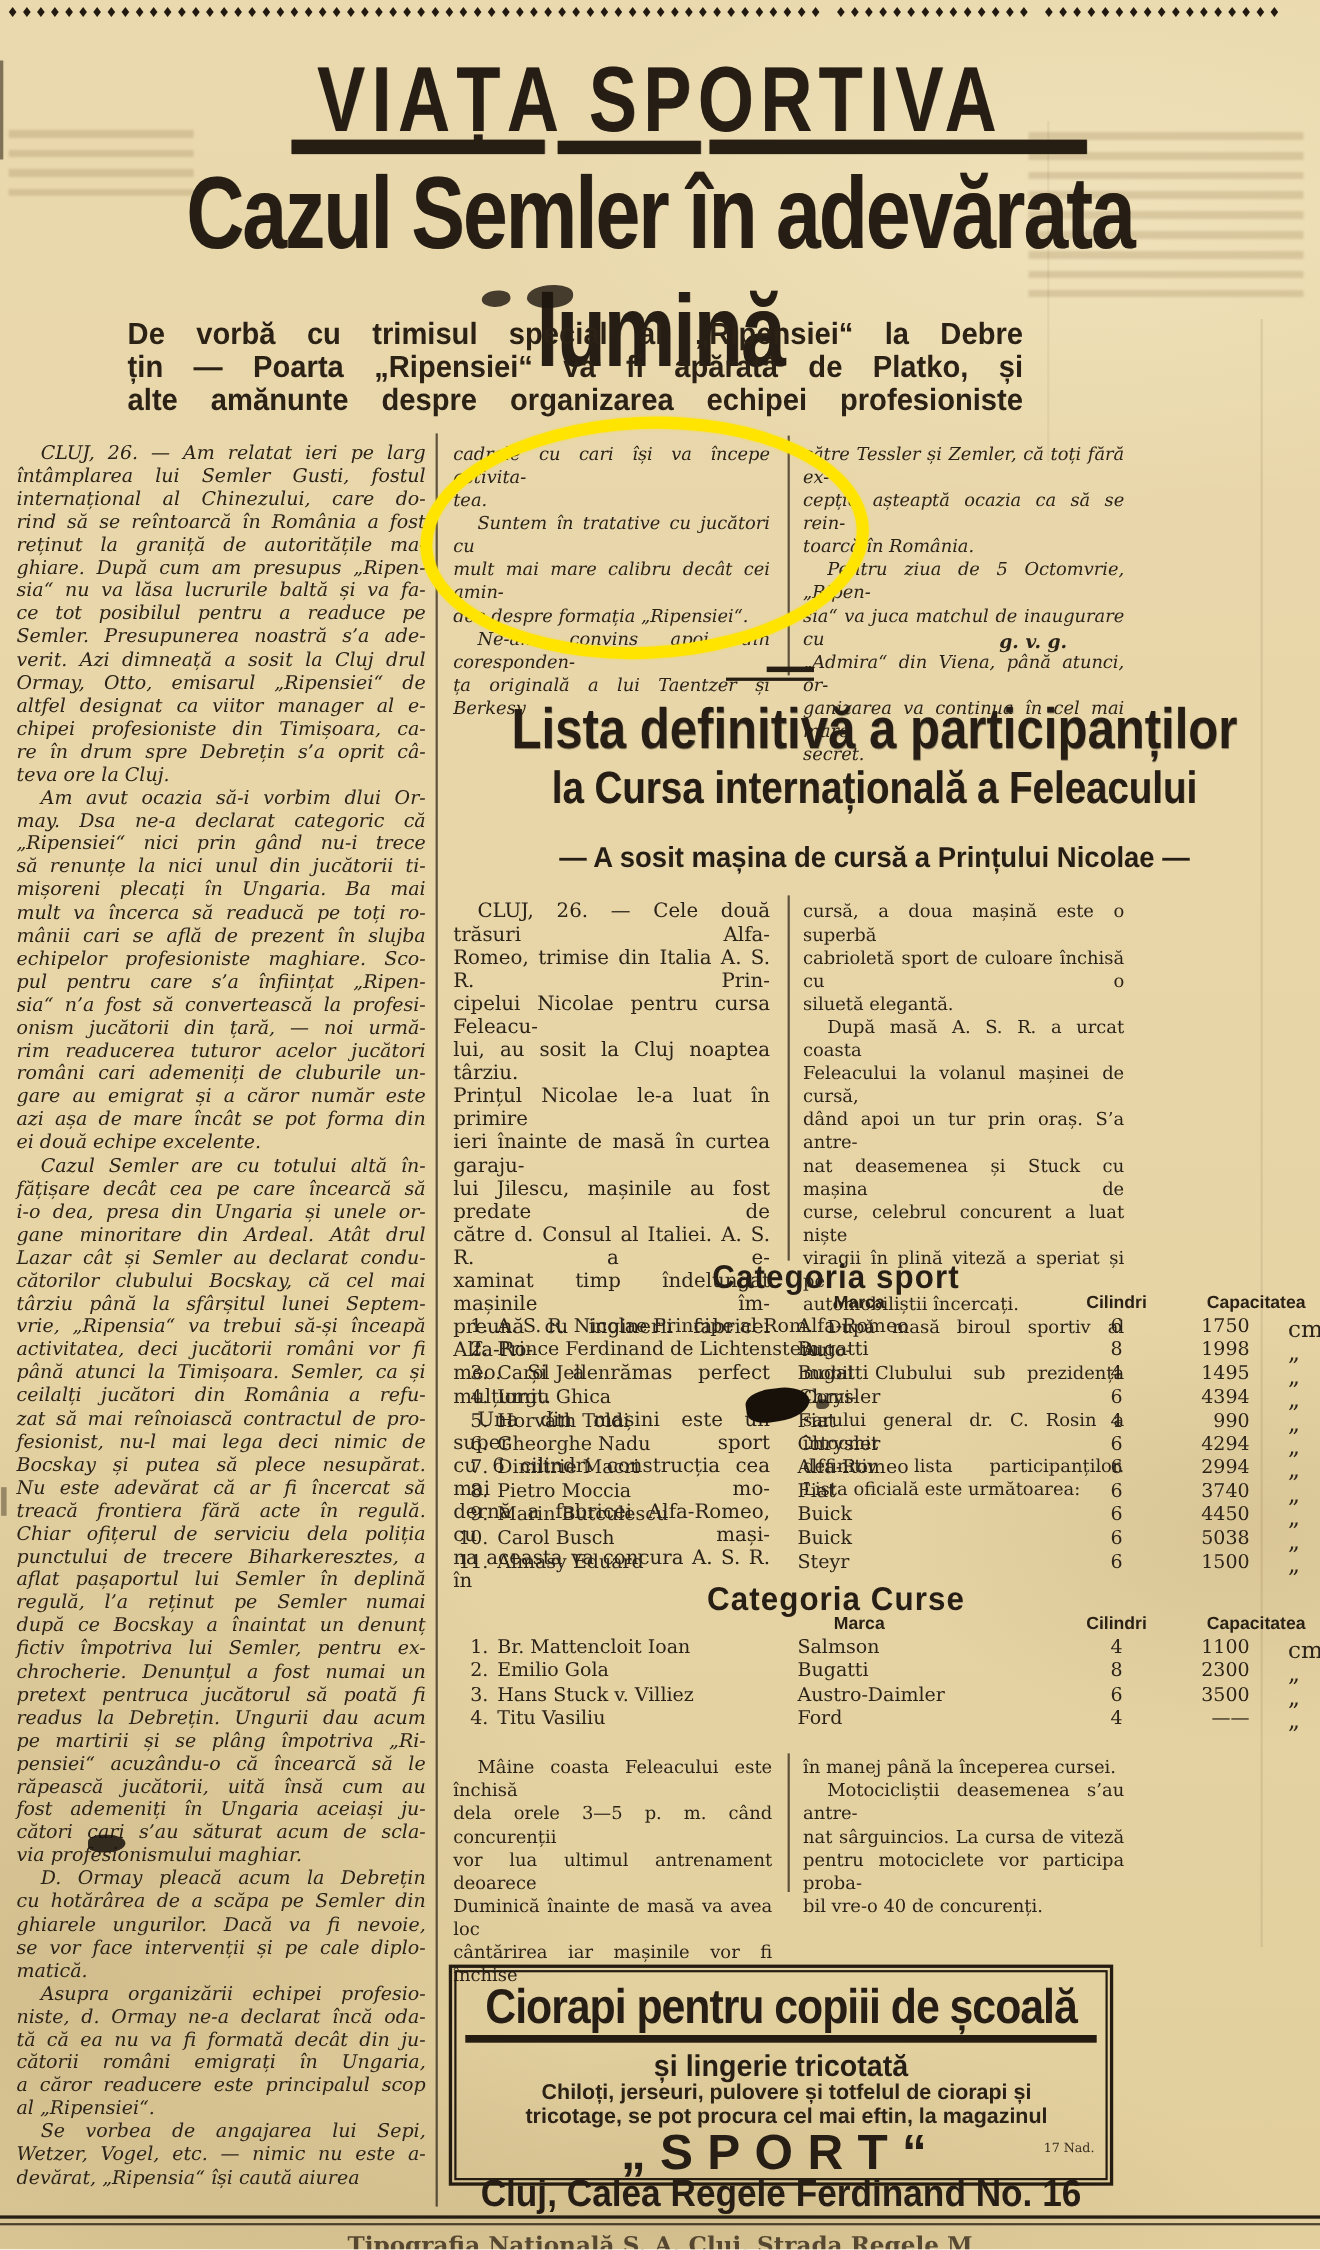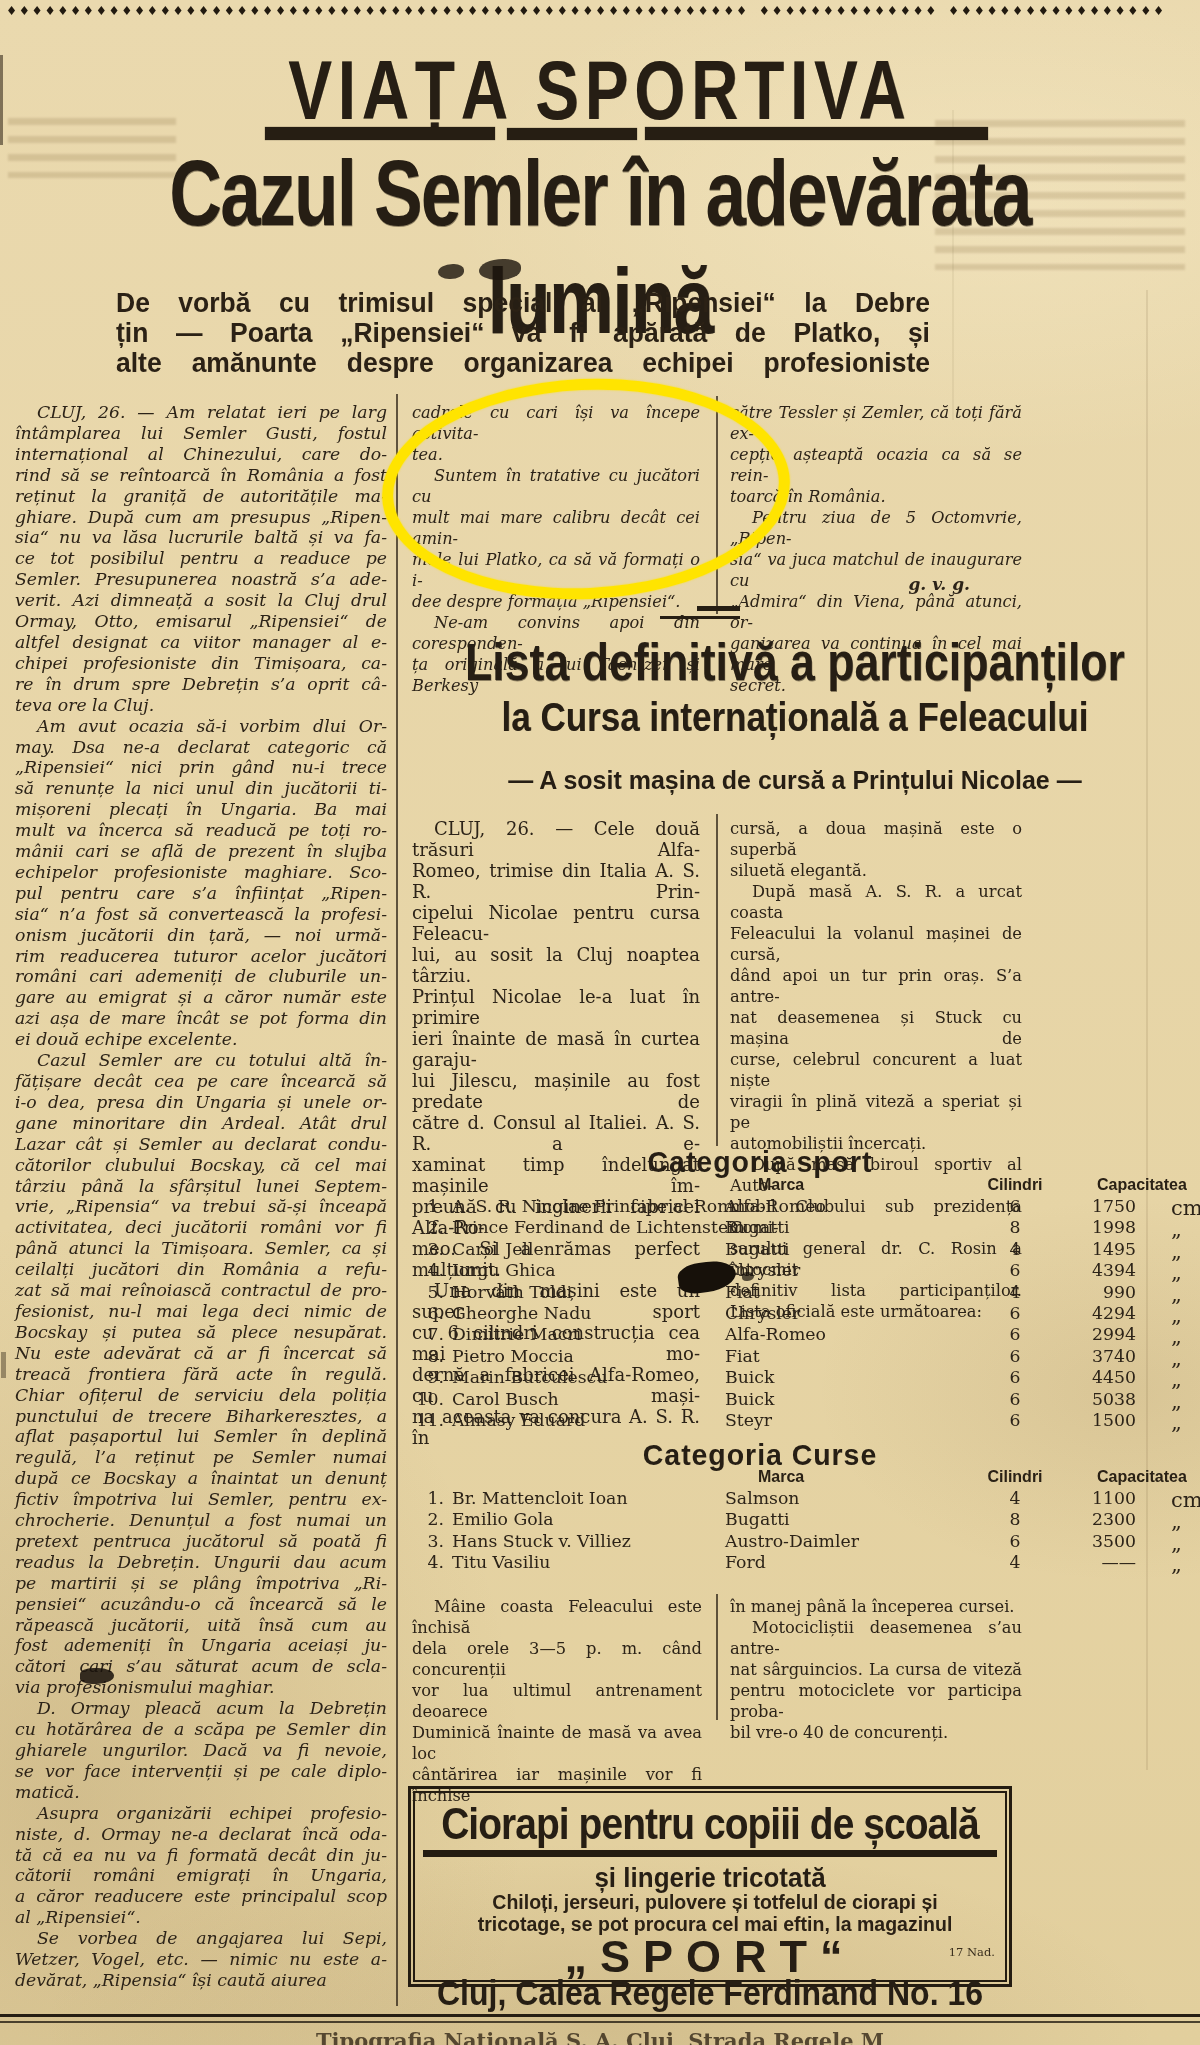--- a/index.html
+++ b/index.html
@@ -217,21 +217,20 @@
       <div class="ln last">al „Ripensiei“.</div>
       <div class="ln ind">Se vorbea de angajarea lui Sepi,</div>
       <div class="ln">Wetzer, Vogel, etc. — nimic nu este a-</div>
       <div class="ln last">devărat, „Ripensia“ își caută aiurea</div>
     </div>
   <div class="abs col" id="mid-col">
       <div class="ln">cadrele cu cari își va începe activita-</div>
       <div class="ln last">tea.</div>
       <div class="ln ind">Suntem în tratative cu jucători cu</div>
       <div class="ln">mult mai mare calibru decât cei amin-</div>
-      <div class="ln">mele lui Platko, ca să vă formați o i-</div>
       <div class="ln last">dee despre formația „Ripensiei“.</div>
       <div class="ln ind">Ne-am convins apoi din coresponden-</div>
       <div class="ln last">ța originală a lui Taentzer și Berkesy</div>
     </div>
   <div class="abs col" id="right-col">
       <div class="ln">către Tessler și Zemler, că toți fără ex-</div>
       <div class="ln">cepție așteaptă ocazia ca să se rein-</div>
       <div class="ln last">toarcă în România.</div>
       <div class="ln ind">Pentru ziua de 5 Octomvrie, „Ripen-</div>
       <div class="ln">sia“ va juca matchul de inaugurare cu</div>
@@ -261,20 +260,21 @@
       <div class="ln">xaminat timp îndelungat mașinile îm-</div>
       <div class="ln">preună cu inginerii fabricei Alfa-Ro-</div>
       <div class="ln last">meo. Și a rămas perfect mulțumit.</div>
       <div class="ln ind">Una din mașini este un super sport</div>
       <div class="ln">cu 6 cilindri construcția cea mai mo-</div>
       <div class="ln">dernă a fabricei Alfa-Romeo, cu mași-</div>
       <div class="ln last">na aceasta va concura A. S. R. în</div>
     </div>
   <div class="abs col" id="race-col-b">
       <div class="ln">cursă, a doua mașină este o superbă</div>
+      <div class="ln">cabrioletă sport de culoare închisă cu o</div>
       <div class="ln last">siluetă elegantă.</div>
       <div class="ln ind">După masă A. S. R. a urcat coasta</div>
       <div class="ln">Feleacului la volanul mașinei de cursă,</div>
       <div class="ln">dând apoi un tur prin oraș. S’a antre-</div>
       <div class="ln">nat deasemenea și Stuck cu mașina de</div>
       <div class="ln">curse, celebrul concurent a luat niște</div>
       <div class="ln">viragii în plină viteză a speriat și pe</div>
       <div class="ln last">automobiliștii încercați.</div>
       <div class="ln ind">După masă biroul sportiv al Auto-</div>
       <div class="ln">mobil Clubului sub prezidența Comi-</div>

